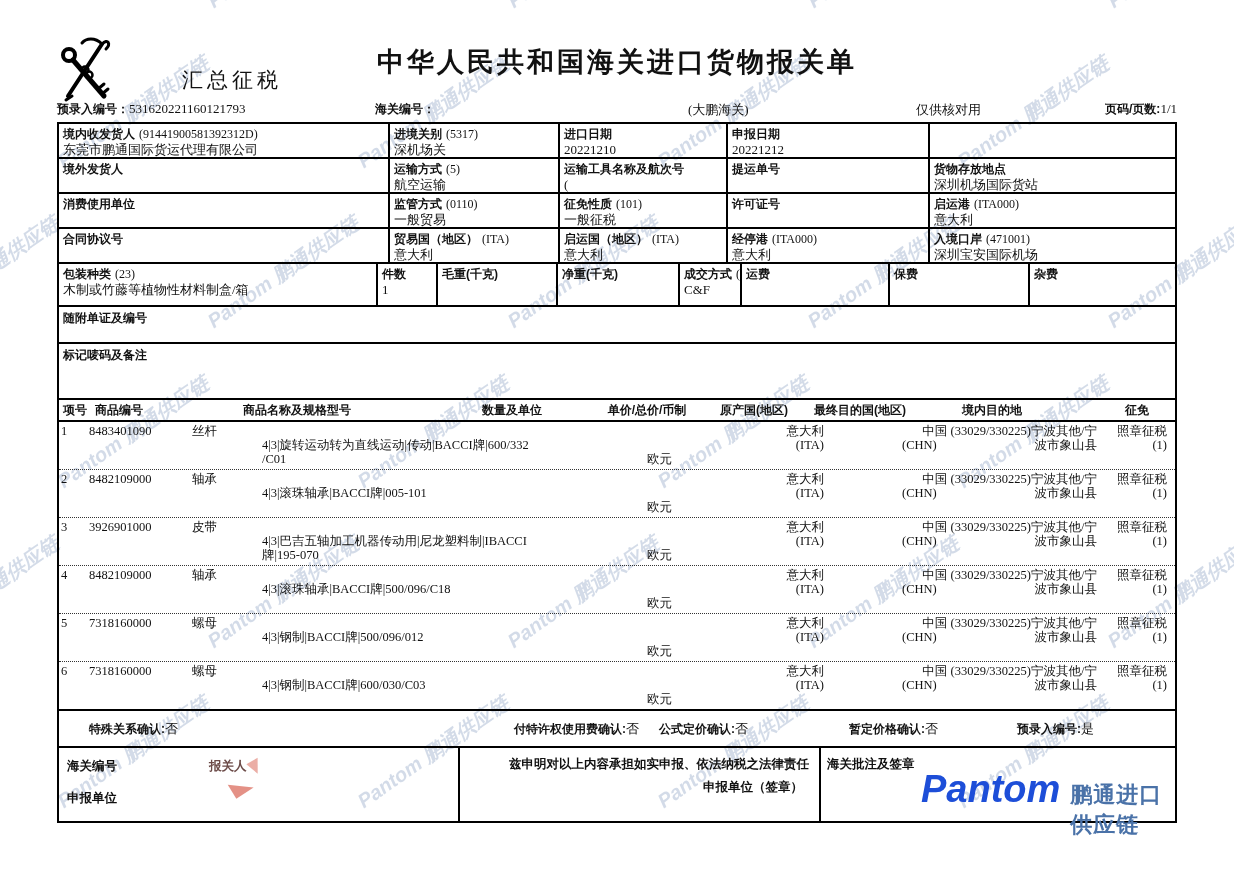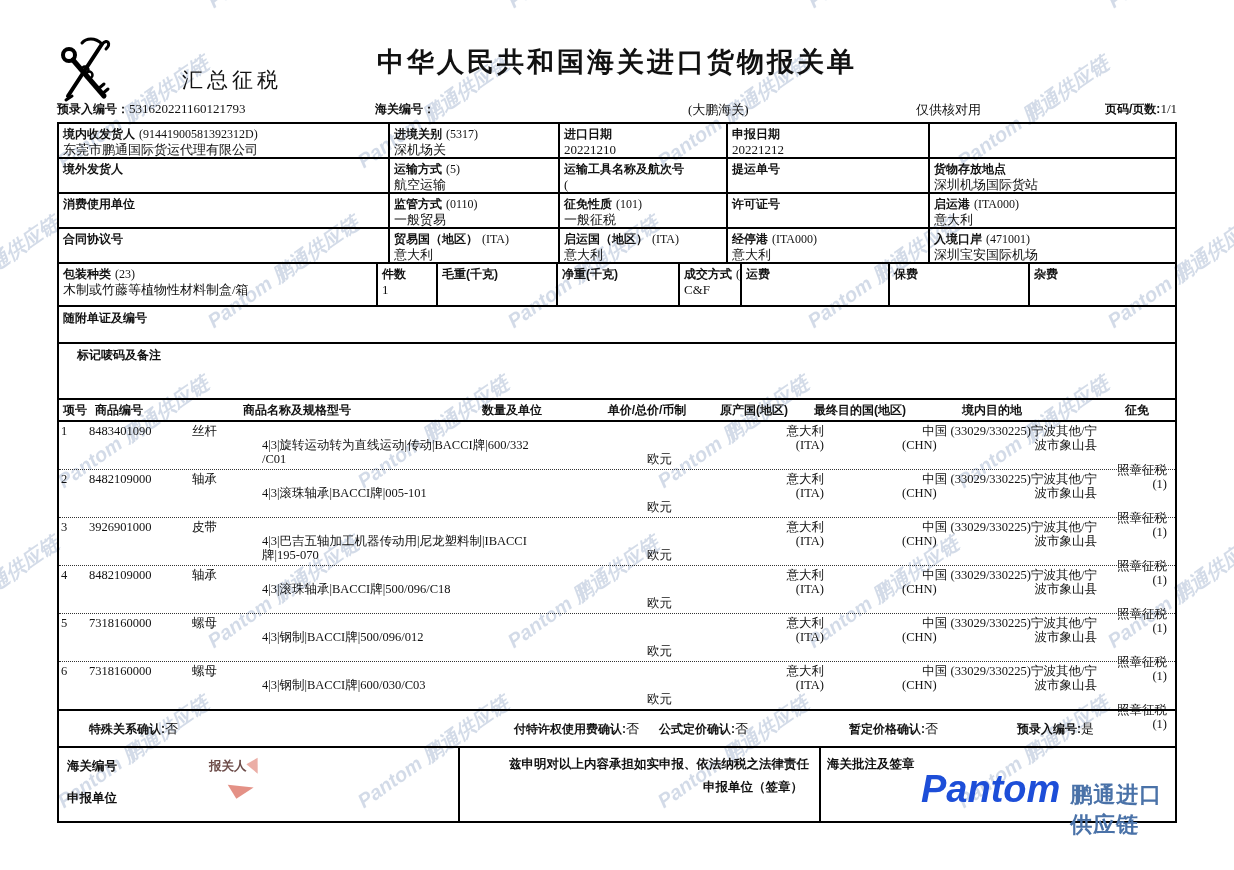--- a/index.html
+++ b/index.html
@@ -24,38 +24,38 @@
   .cell.last{border-right:none;flex:1;}
   .cl{line-height:16px;white-space:nowrap;}
   .code{font-size:12px;}
   .val{font-size:13px;line-height:16px;white-space:nowrap;}
   .r4{height:35px;}
   .rp{height:43px;}
   .c1{width:331px;} .c2{width:170px;} .c3{width:168px;} .c4{width:202px;} 
   .p1{width:319px;} .p2{width:60px;} .p3{width:120px;} .p4{width:122px;}
   .p5{width:62px;} .p6{width:148px;} .p7{width:140px;}
   .docs{height:37px;border-bottom:2px solid #000;padding:1px 4px;box-sizing:border-box;}
-  .marks{height:56px;border-bottom:2px solid #000;padding:1px 18px;box-sizing:border-box;}
+  .marks{height:56px;border-bottom:2px solid #000;padding:1px 4px;box-sizing:border-box;}
   
   .g-head{position:relative;height:20px;border-bottom:2px solid #000;}
   .g-head span{position:absolute;top:2px;font:bold 12px "Liberation Sans",sans-serif;
         text-align:center;white-space:nowrap;}
   .g-item{position:relative;height:47px;font-size:12.5px;}
   .g-item + .g-item{border-top:1.5px dotted #333;}
   .g-item span,.g-item div{line-height:14px;white-space:nowrap;}
   .gi-no{position:absolute;left:2px;top:2px;}
   .gi-hs{position:absolute;left:30px;top:2px;}
   .gi-name{position:absolute;left:133px;top:2px;}
   .gi-d1{position:absolute;left:203px;top:16px;}
   .gi-d2{position:absolute;left:203px;top:30px;}
   .gi-cur{position:absolute;left:588px;top:30px;}
   .gi-origin{position:absolute;left:655px;top:2px;width:110px;text-align:right;}
   .gi-dest{position:absolute;left:795px;top:2px;width:243px;text-align:right;}
   .gi-dest2{display:flex;justify-content:space-between;padding-left:48px;}
-  .gi-levy{position:absolute;left:1028px;top:2px;width:80px;text-align:right;margin-top:39px;}
+  .gi-levy{position:absolute;left:1028px;top:2px;width:80px;text-align:right;}
   
   .confirm{position:relative;height:35px;border-top:2px solid #000;border-bottom:2px solid #000;}
   .cf{position:absolute;top:9px;font-size:13px;white-space:nowrap;}
   .cf b{font:bold 12px "Liberation Sans",sans-serif;}
   
   .froot{display:flex;height:73px;}
   .fcell{position:relative;box-sizing:border-box;border-right:2px solid #000;}
   .f1{width:401px;} .f2{width:361px;} .f3{flex:1;border-right:none;}
   .flbl{position:absolute;font:bold 12.5px "Liberation Sans",sans-serif;white-space:nowrap;}
   .stamp-txt{position:absolute;left:150px;top:10px;font:bold 12.5px "Liberation Sans",sans-serif;

